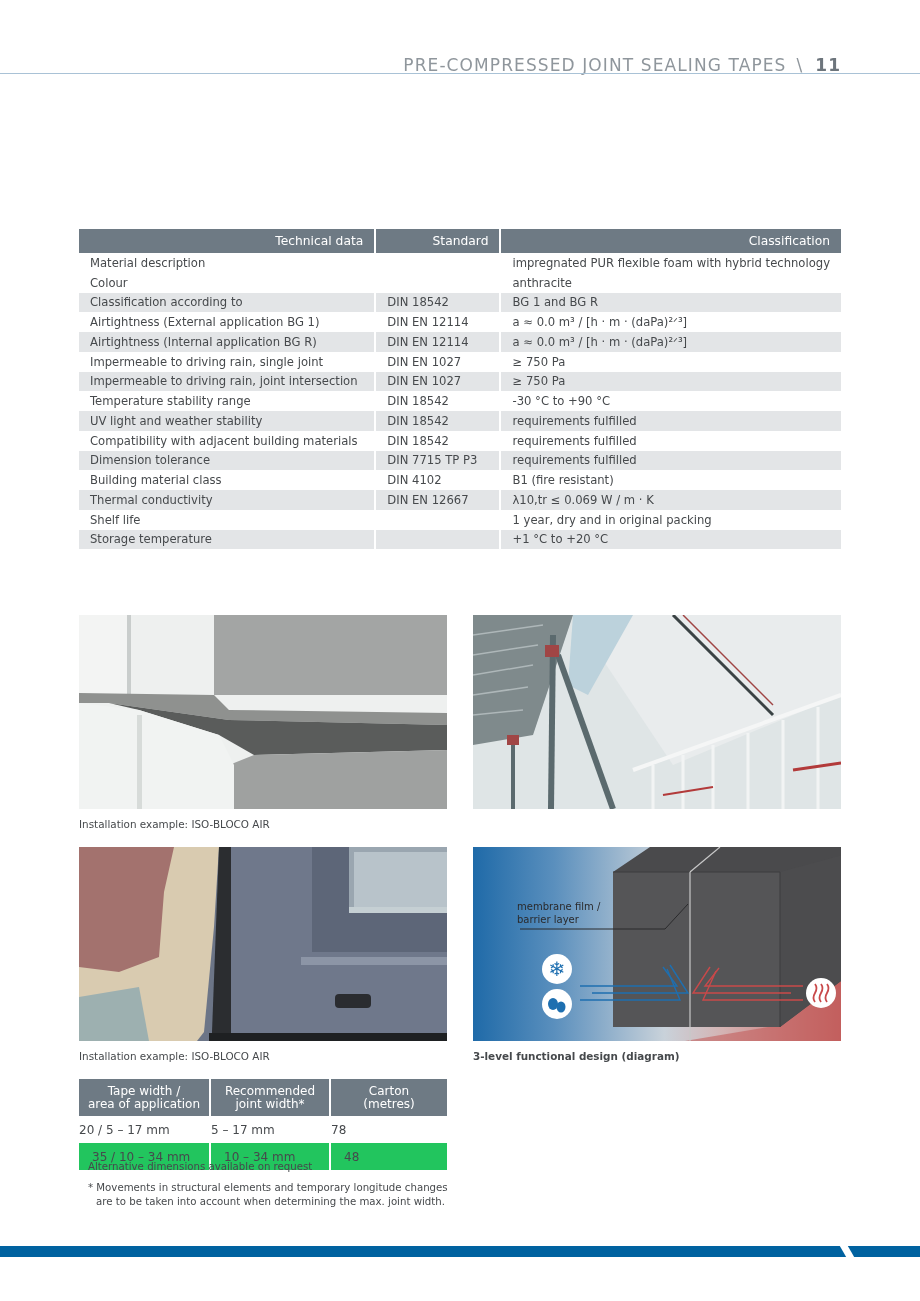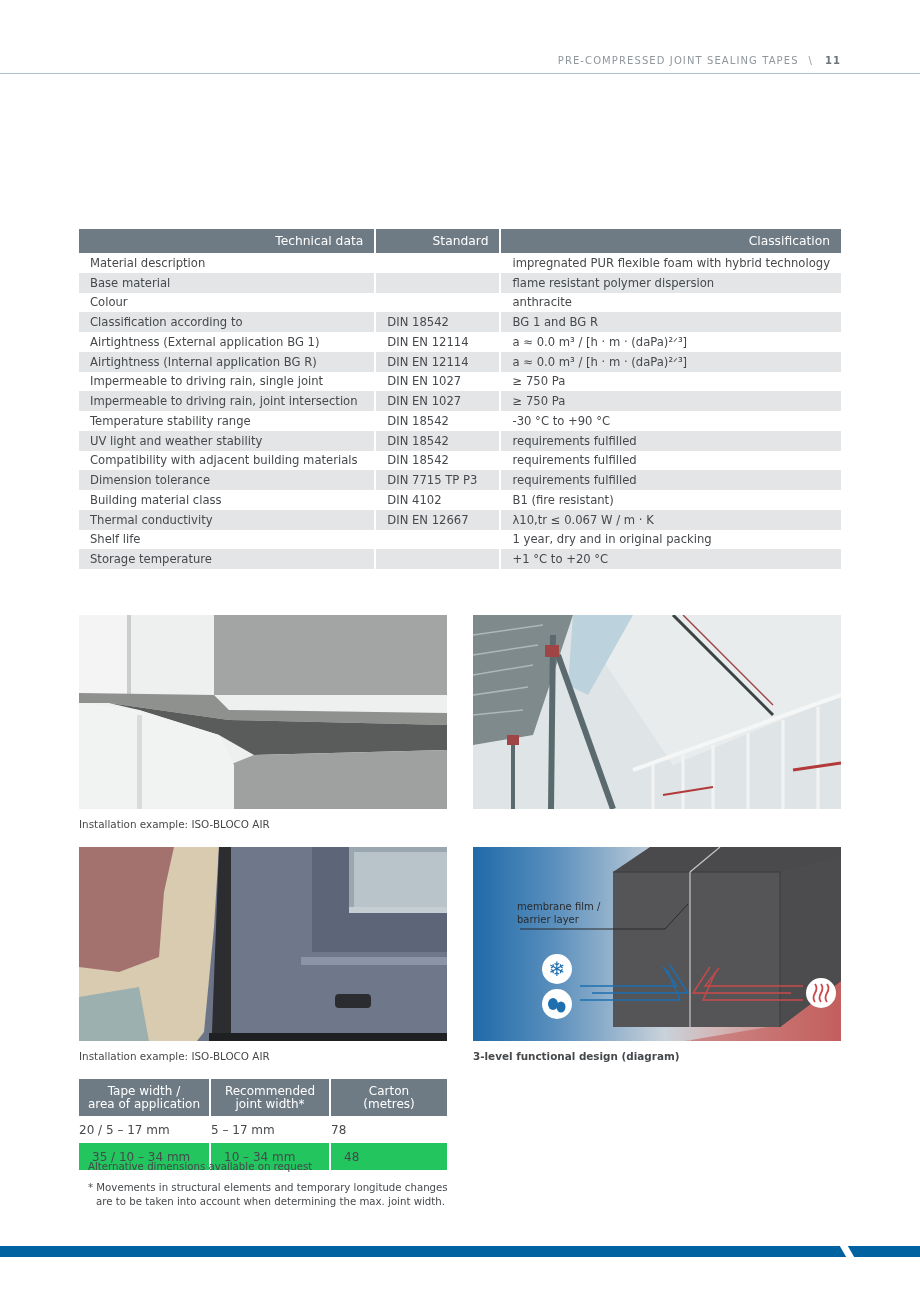--- a/index.html
+++ b/index.html
@@ -1,20 +1,20 @@
 <!DOCTYPE html>
 <html><head>
 <meta charset="utf-8">
 <style>
   * { box-sizing: border-box; margin: 0; padding: 0; }
   html, body { width: 920px; height: 1301px; background: #ffffff; overflow: hidden; }
   body { position: relative; font-family: "DejaVu Sans", sans-serif; color: #4a4d50; }
 
   
-  .page-header { position: absolute; top: 55px; right: 79px; font-size: 10px; letter-spacing: 1.1px; color: #8f969c; white-space: nowrap; padding-left: 16px; }
+  .page-header { position: absolute; top: 55px; right: 79px; font-size: 17px; letter-spacing: 1.1px; color: #8f969c; white-space: nowrap; padding-left: 16px; }
   .page-header .sep { margin: 0 12px 0 10px; }
   .page-header .num { font-weight: bold; color: #6d757c; letter-spacing: 1px; }
   .header-rule { position: absolute; top: 73px; left: 0; width: 920px; height: 1px; background: #a9c2d6; }
 
   
   .tech-table { position: absolute; top: 229px; left: 79px; width: 762px; border-collapse: collapse; font-size: 11.6px; }
   .tech-table th { background: #6e7a84; color: #ffffff; font-weight: normal; text-align: right; height: 24px; padding: 0 11px; font-size: 12.3px; border-right: 2px solid #ffffff; }
   .tech-table th:last-child { border-right: none; }
   .tech-table td { height: 19.75px; padding: 0 11px; color: #46494c; border-right: 2px solid #ffffff; white-space: nowrap; }
   .tech-table td:last-child { border-right: none; }
@@ -67,25 +67,20 @@
       <th class="col2">Standard</th>
       <th>Classification</th>
     </tr>
   </thead>
   <tbody>
     <tr>
         <td>Material description</td>
         <td></td>
         <td>impregnated PUR flexible foam with hybrid technology</td>
       </tr>
-    <tr class="alt">
-        <td>Base material</td>
-        <td></td>
-        <td>flame resistant polymer dispersion</td>
-      </tr>
     <tr>
         <td>Colour</td>
         <td></td>
         <td>anthracite</td>
       </tr>
     <tr class="alt">
         <td>Classification according to</td>
         <td>DIN 18542</td>
         <td>BG 1 and BG R</td>
       </tr>
@@ -130,21 +125,21 @@
         <td>requirements fulfilled</td>
       </tr>
     <tr>
         <td>Building material class</td>
         <td>DIN 4102</td>
         <td>B1 (fire resistant)</td>
       </tr>
     <tr class="alt">
         <td>Thermal conductivity</td>
         <td>DIN EN 12667</td>
-        <td>λ10,tr ≤ 0.067 W / m · K</td>
+        <td>λ10,tr ≤ 0.069 W / m · K</td>
       </tr>
     <tr>
         <td>Shelf life</td>
         <td></td>
         <td>1 year, dry and in original packing</td>
       </tr>
     <tr class="alt">
         <td>Storage temperature</td>
         <td></td>
         <td>+1 °C to +20 °C</td>

